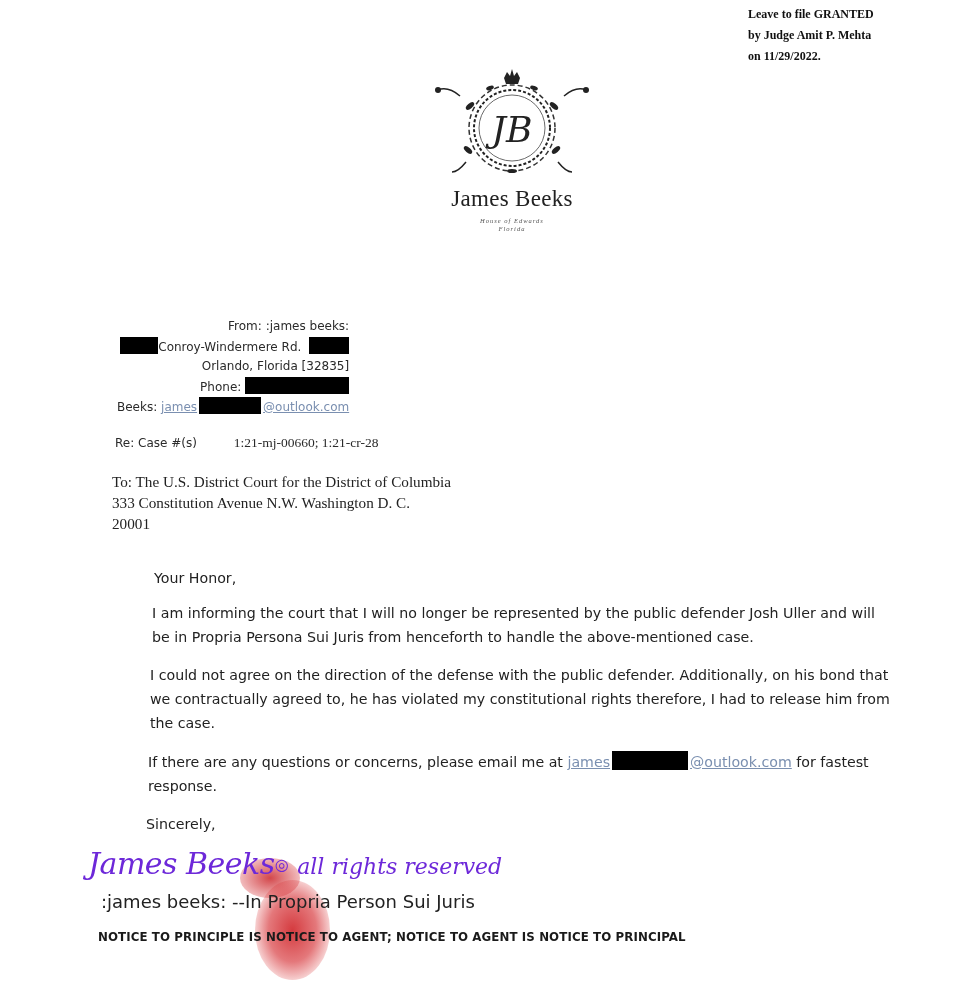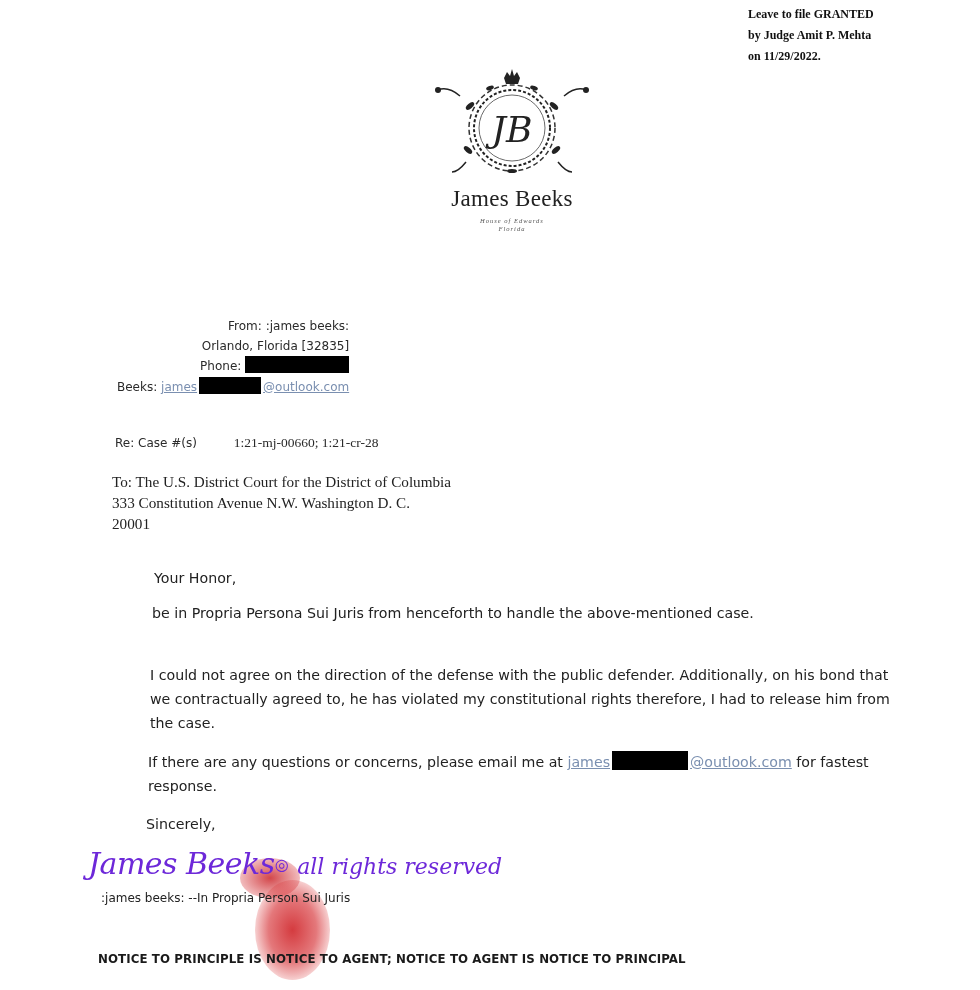--- a/index.html
+++ b/index.html
@@ -43,21 +43,20 @@
     left: 255px; top: 880px; width: 75px; height: 100px; border-radius: 50%;
     background: radial-gradient(ellipse at center, rgba(205,25,30,0.85) 0%, rgba(210,30,35,0.6) 45%, rgba(220,40,40,0.15) 75%, rgba(255,255,255,0) 100%);
   }
   .thumb2 {
     left: 240px; top: 858px; width: 60px; height: 40px; border-radius: 50%;
     background: radial-gradient(ellipse at center, rgba(200,25,30,0.8) 0%, rgba(210,30,35,0.3) 70%, rgba(255,255,255,0) 100%);
   }
   .notice {
     left: 98px; top: 930px; font-size: 11.8px; font-weight: bold; color: #1a1a1a;
     letter-spacing: 0.1px;
-    margin-top: 22px;
   }
 </style>
 </head>
 <body>
 
 <div class="abs stamp">
   <div>Leave to file GRANTED</div>
   <div>by Judge Amit P. Mehta</div>
   <div>on 11/29/2022.</div>
 </div>
@@ -96,20 +95,24 @@
 <div class="abs logo-sub">
   <div>House of Edwards</div>
   <div>Florida</div>
 </div>
 
 <div class="abs small sans" style="left:117px; top:317px;text-align:right;">
   <div>
     <span>From:</span>
     <span>:james beeks:</span>
   </div>
+  <div style="margin-left:-6px;">
+    <span class="redact" style="width:38px;"></span><span>Conroy-Windermere Rd.</span>
+    <span class="redact" style="width:40px;margin-left:4px;"></span>
+  </div>
   <div>Orlando, Florida [32835]</div>
   <div>
     <span>Phone:</span>
     <span class="redact" style="width:104px;"></span>
   </div>
   <div>
     <span>Beeks:</span>
     <span class="link"><span>james</span><span class="redact" style="width:62px;margin:0 2px;"></span><span>@outlook.com</span></span>
   </div>
 </div>
@@ -121,20 +124,21 @@
 
 <div class="abs to serif" style="left:112px; top:471px;">
   <div>To: The U.S. District Court for the District of Columbia</div>
   <div>333 Constitution Avenue N.W.  Washington D. C.</div>
   <div>20001</div>
 </div>
 
 <div class="abs para sans" style="left:110px; top:566px;">Your Honor,</div>
 
 <div class="abs para sans" style="left:108px; top:601px; width:820px;">
+  <div>I am informing the court that I will no longer be represented by the public defender Josh Uller and will</div>
   <div>be in Propria Persona Sui Juris from henceforth to handle the above-mentioned case.</div>
 </div>
 
 <div class="abs para sans" style="left:106px; top:663px; width:820px;">
   <div>I could not agree on the direction of the defense with the public defender. Additionally, on his bond that</div>
   <div>we contractually agreed to, he has violated my constitutional rights therefore, I had to release him from</div>
   <div>the case.</div>
 </div>
 
 <div class="abs para sans" style="left:104px; top:750px; width:820px;">
@@ -149,15 +153,15 @@
 <div class="abs para sans" style="left:102px; top:812px;">Sincerely,</div>
 
 <div class="abs thumb2"></div>
 <div class="abs thumb"></div>
 
 <div class="abs sig">
   <span>James Beeks</span><span style="font-size:16px;vertical-align:4px;">◎</span>
   <span class="sig-rights">all rights reserved</span>
 </div>
 
-<div class="abs sans" style="left:101px; top:891px; font-size:12px; color:#222;">:james beeks: --In Propria Person Sui Juris</div>
+<div class="abs sans" style="left:101px; top:891px; font-size:18px; color:#222;">:james beeks: --In Propria Person Sui Juris</div>
 
 <div class="abs notice sans">NOTICE TO PRINCIPLE IS NOTICE TO AGENT; NOTICE TO AGENT IS NOTICE TO PRINCIPAL</div>
 
 </body></html>

